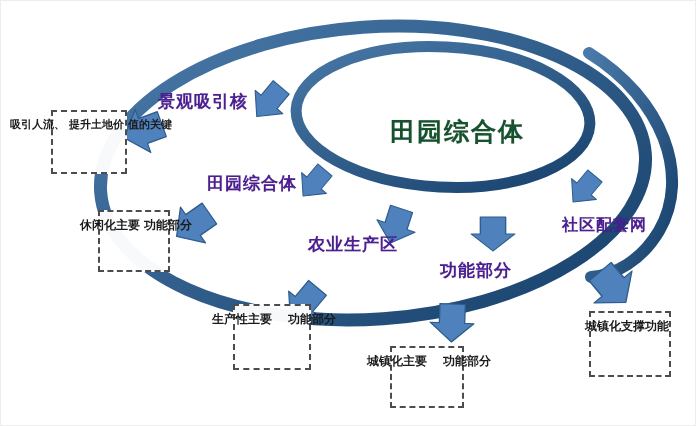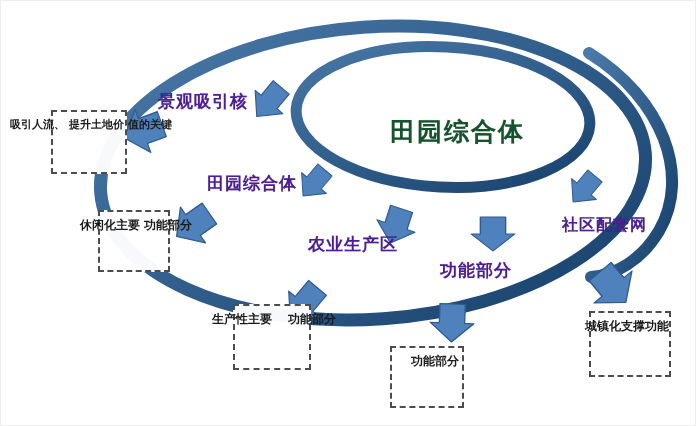--- a/index.html
+++ b/index.html
@@ -79,20 +79,21 @@
     <span>休闲化主要</span>
     <span>功能部分</span>
   </div>
 
   <div class="callout f12" style="left:232px;top:303px;width:78px;height:66px;">
     <span>生产性主要</span>
     <span class="indent">功能部分</span>
   </div>
 
   <div class="callout f12" style="left:389px;top:345px;width:74px;height:62px;">
+    <span>城镇化主要</span>
     <span class="indent">功能部分</span>
   </div>
 
   <div class="callout f12" style="left:588px;top:310px;width:82px;height:66px;">
     <span>城镇化支撑</span>
     <span class="r">功能</span>
   </div>
 
 </div>
 

